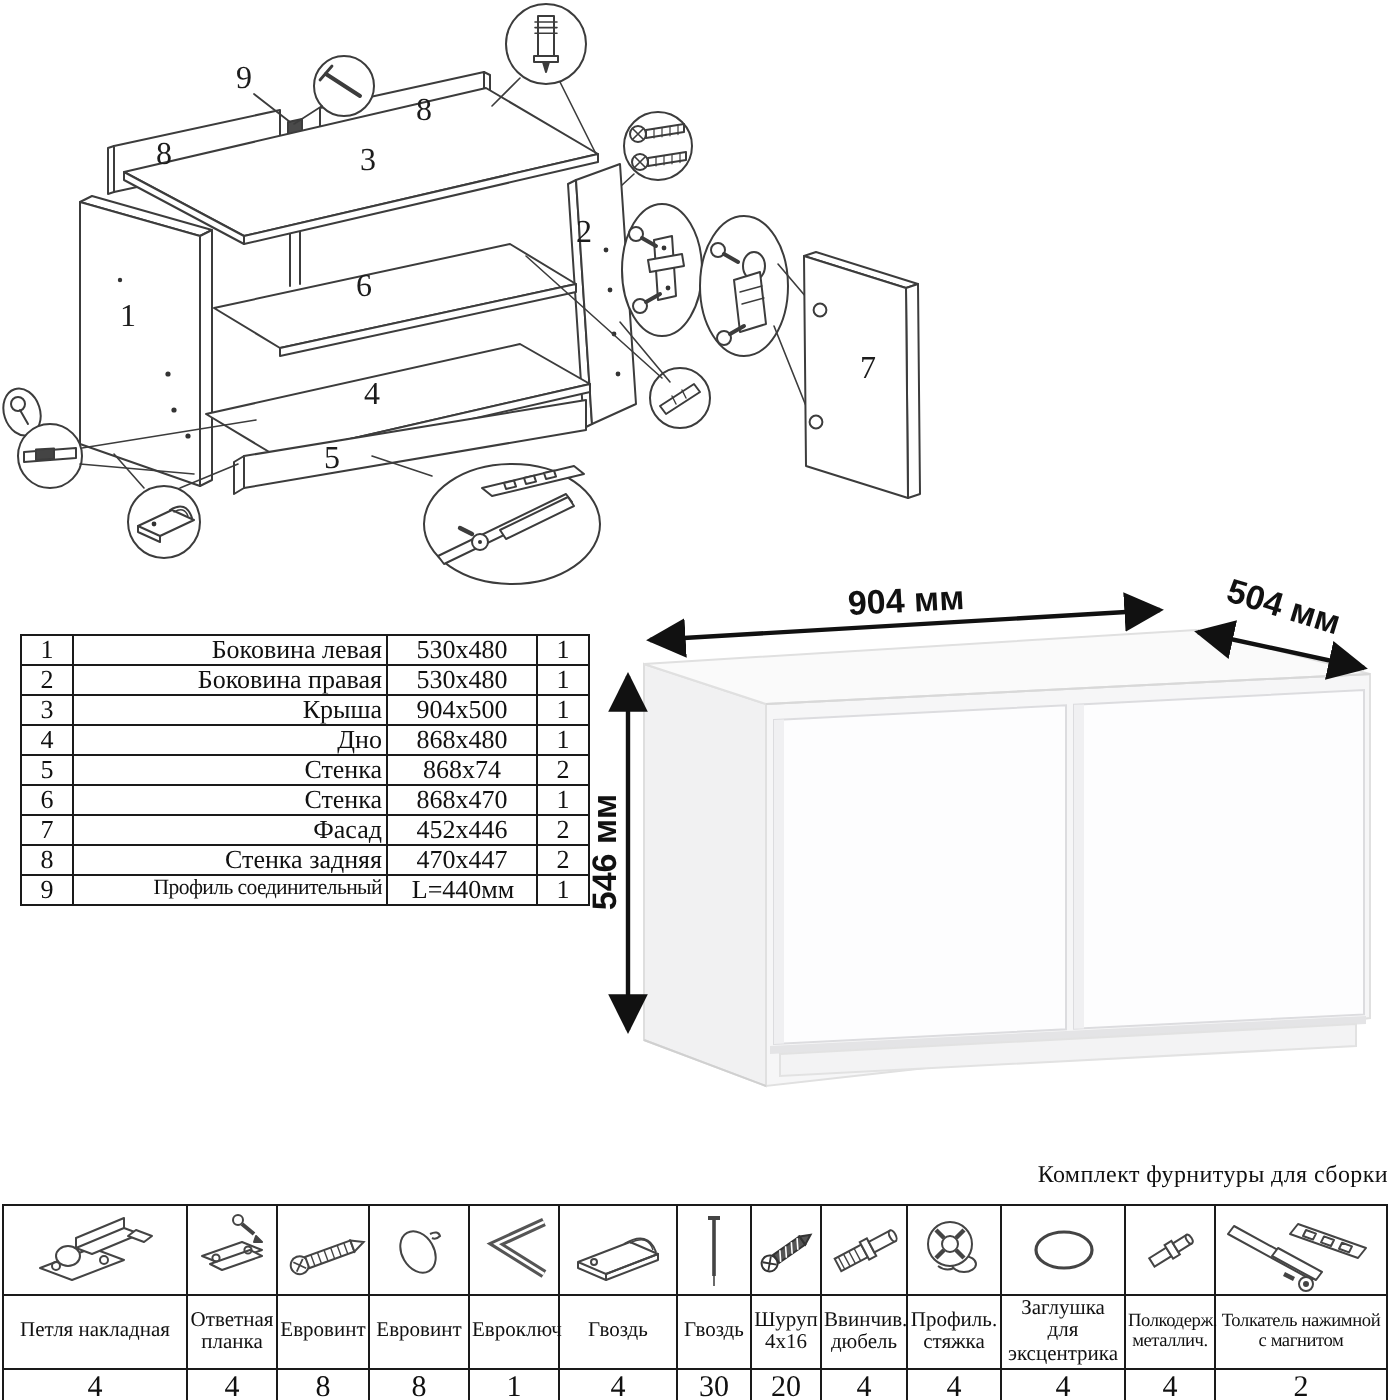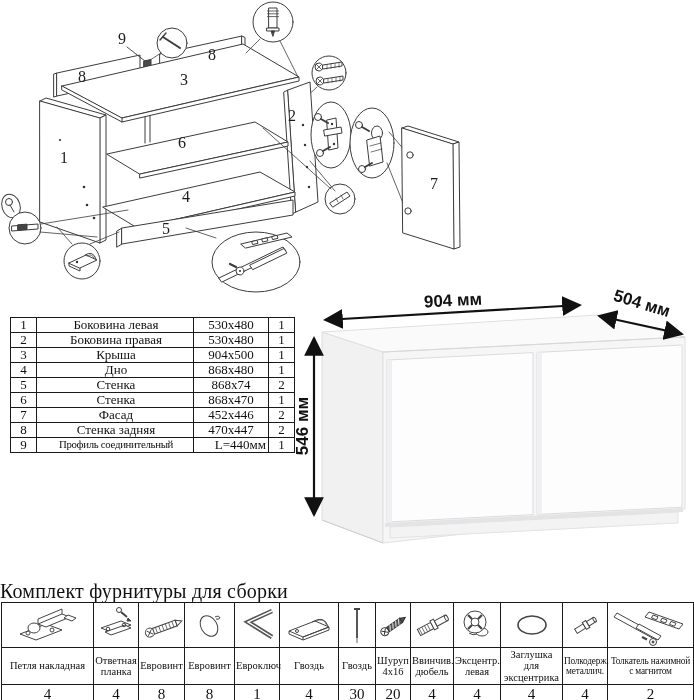--- a/index.html
+++ b/index.html
@@ -7,29 +7,29 @@
          font-family:"Liberation Serif",serif;color:#111;}
   svg{display:block;}
   .abs{position:absolute;}
 
   
   #parts-table{position:absolute;left:10px;top:317px;width:270px;border-collapse:collapse;
                table-layout:fixed;font-size:13px;}
   #parts-table td{border:1px solid #1a1a1a;height:14px;padding:0 2px;line-height:1.05;
                   white-space:nowrap;overflow:hidden;}
   #parts-table td.num{text-align:center;width:21px;}
-  #parts-table td.nm{text-align:center;padding-left:4px;width:150px;margin-left:24px;}
+  #parts-table td.nm{text-align:right;padding-left:4px;width:150px;margin-left:24px;}
   #parts-table td.sz{text-align:center;width:70px;margin-left:18px;}
   #parts-table td.qt{text-align:center;width:21px;}
   #parts-table tr.cond td.nm{font-size:10.8px;letter-spacing:-0.3px;}
-  #parts-table tr.cond td.sz{text-align:right;padding-left:3px;}
+  #parts-table tr.cond td.sz{text-align:center;padding-left:3px;}
 
   
-  #hw-title{position:absolute;left:0;top:580px;width:694px;text-align:left;
-            font-size:20px;letter-spacing:0.2px;}
+  #hw-title{position:absolute;left:0;top:580px;width:694px;text-align:right;
+            font-size:12px;letter-spacing:0.2px;}
   #hw-table{position:absolute;left:1px;top:602px;width:692px;border-collapse:collapse;
             table-layout:fixed;}
   #hw-table td{border:1px solid #1a1a1a;padding:0;text-align:center;vertical-align:middle;}
   #hw-table tr.icons td{height:44px;}
   #hw-table tr.names td{height:29px;font-size:10.5px;line-height:1.08;padding:1px 1px;}
   #hw-table tr.names td.xs{font-size:9.3px;letter-spacing:-0.2px;}
   #hw-table tr.qtys td{height:20px;font-size:15px;}
   .ic{margin:0 auto;}
 </style>
 </head>
@@ -468,21 +468,21 @@
       <tr class="names">
         <td>Петля накладная</td>
         <td>Ответная планка</td>
         <td>Евровинт</td>
         <td>Евровинт</td>
         <td>Евроключ</td>
         <td>Гвоздь</td>
         <td>Гвоздь</td>
         <td>Шуруп 4x16</td>
         <td>Ввинчив. дюбель</td>
-        <td>Эксцентр. левая</td>
+        <td>Профиль. стяжка</td>
         <td>Заглушка для эксцентрика</td>
         <td class="xs">Полкодерж. металлич.</td>
         <td class="xs">Толкатель нажимной с магнитом</td>
       </tr>
       <tr class="qtys">
         <td>4</td>
         <td>4</td>
         <td>8</td>
         <td>8</td>
         <td>1</td>

